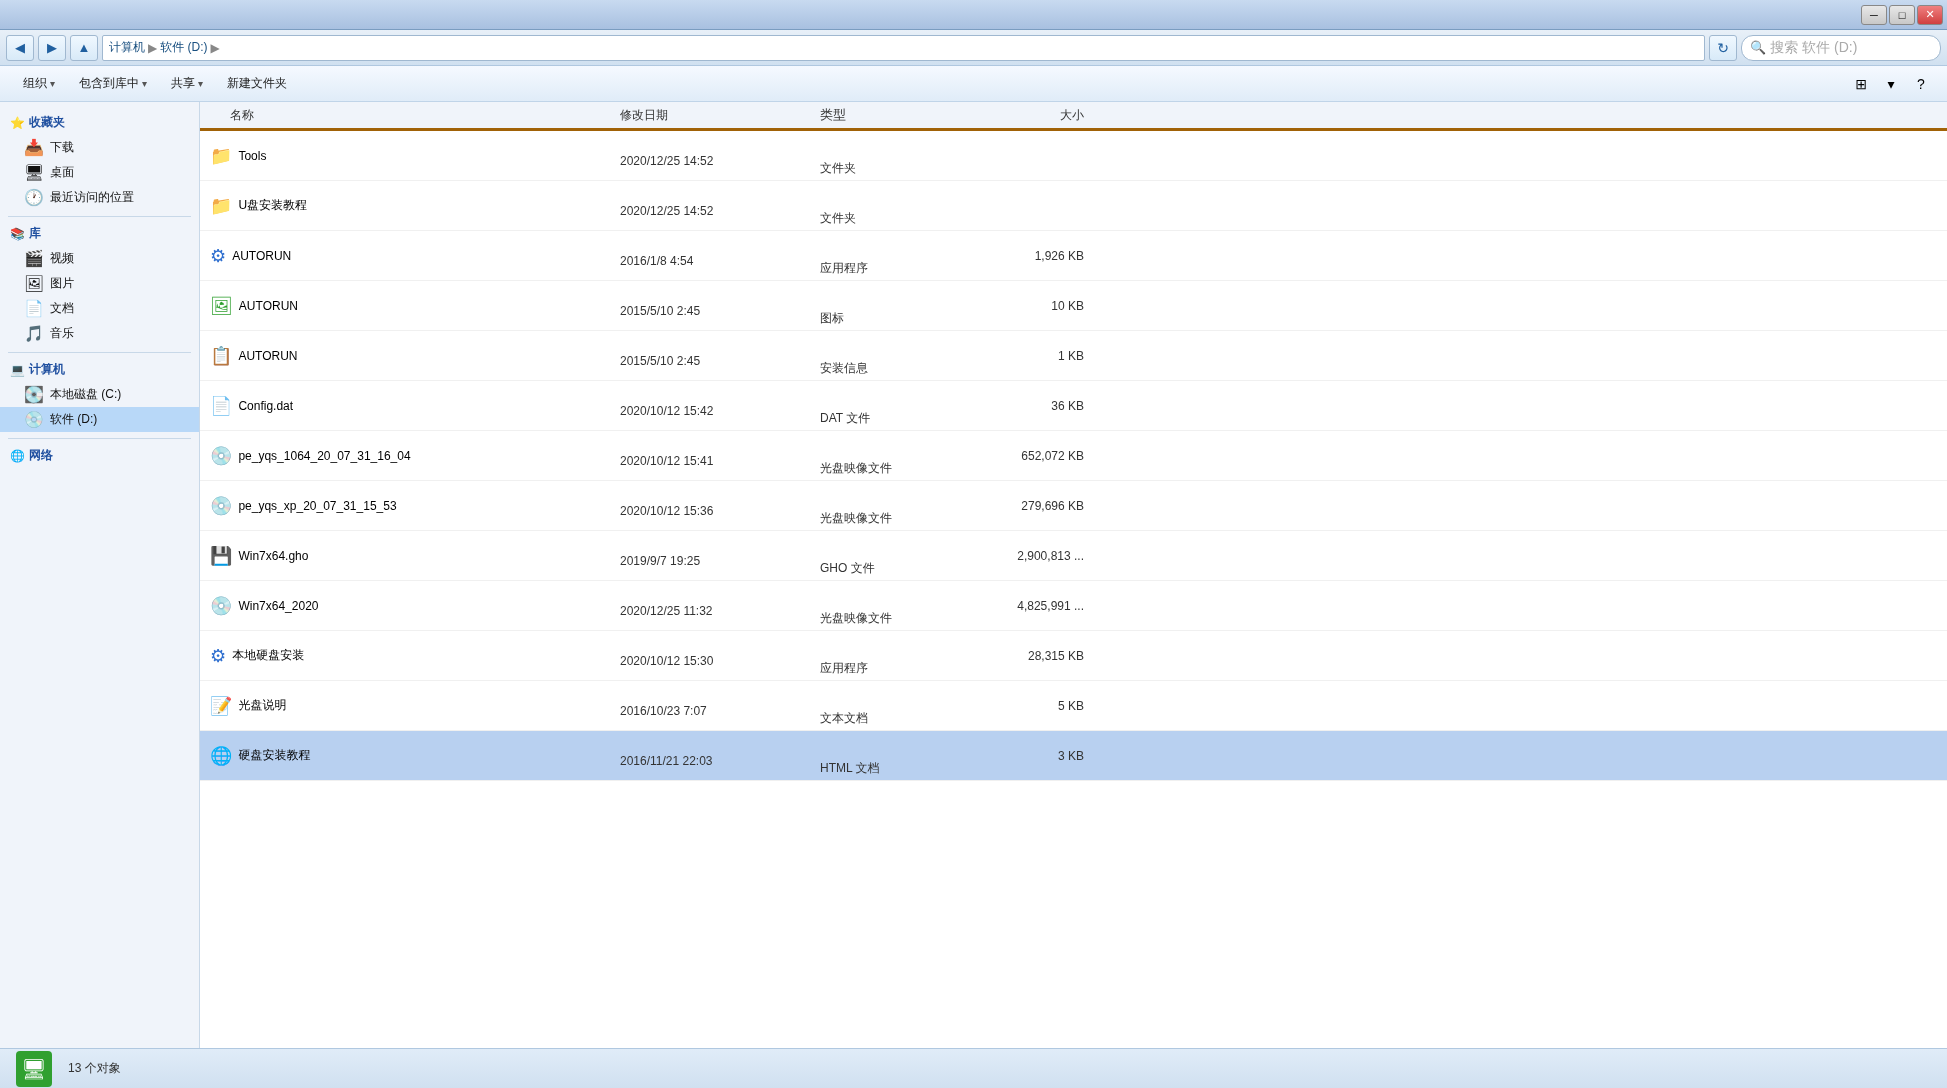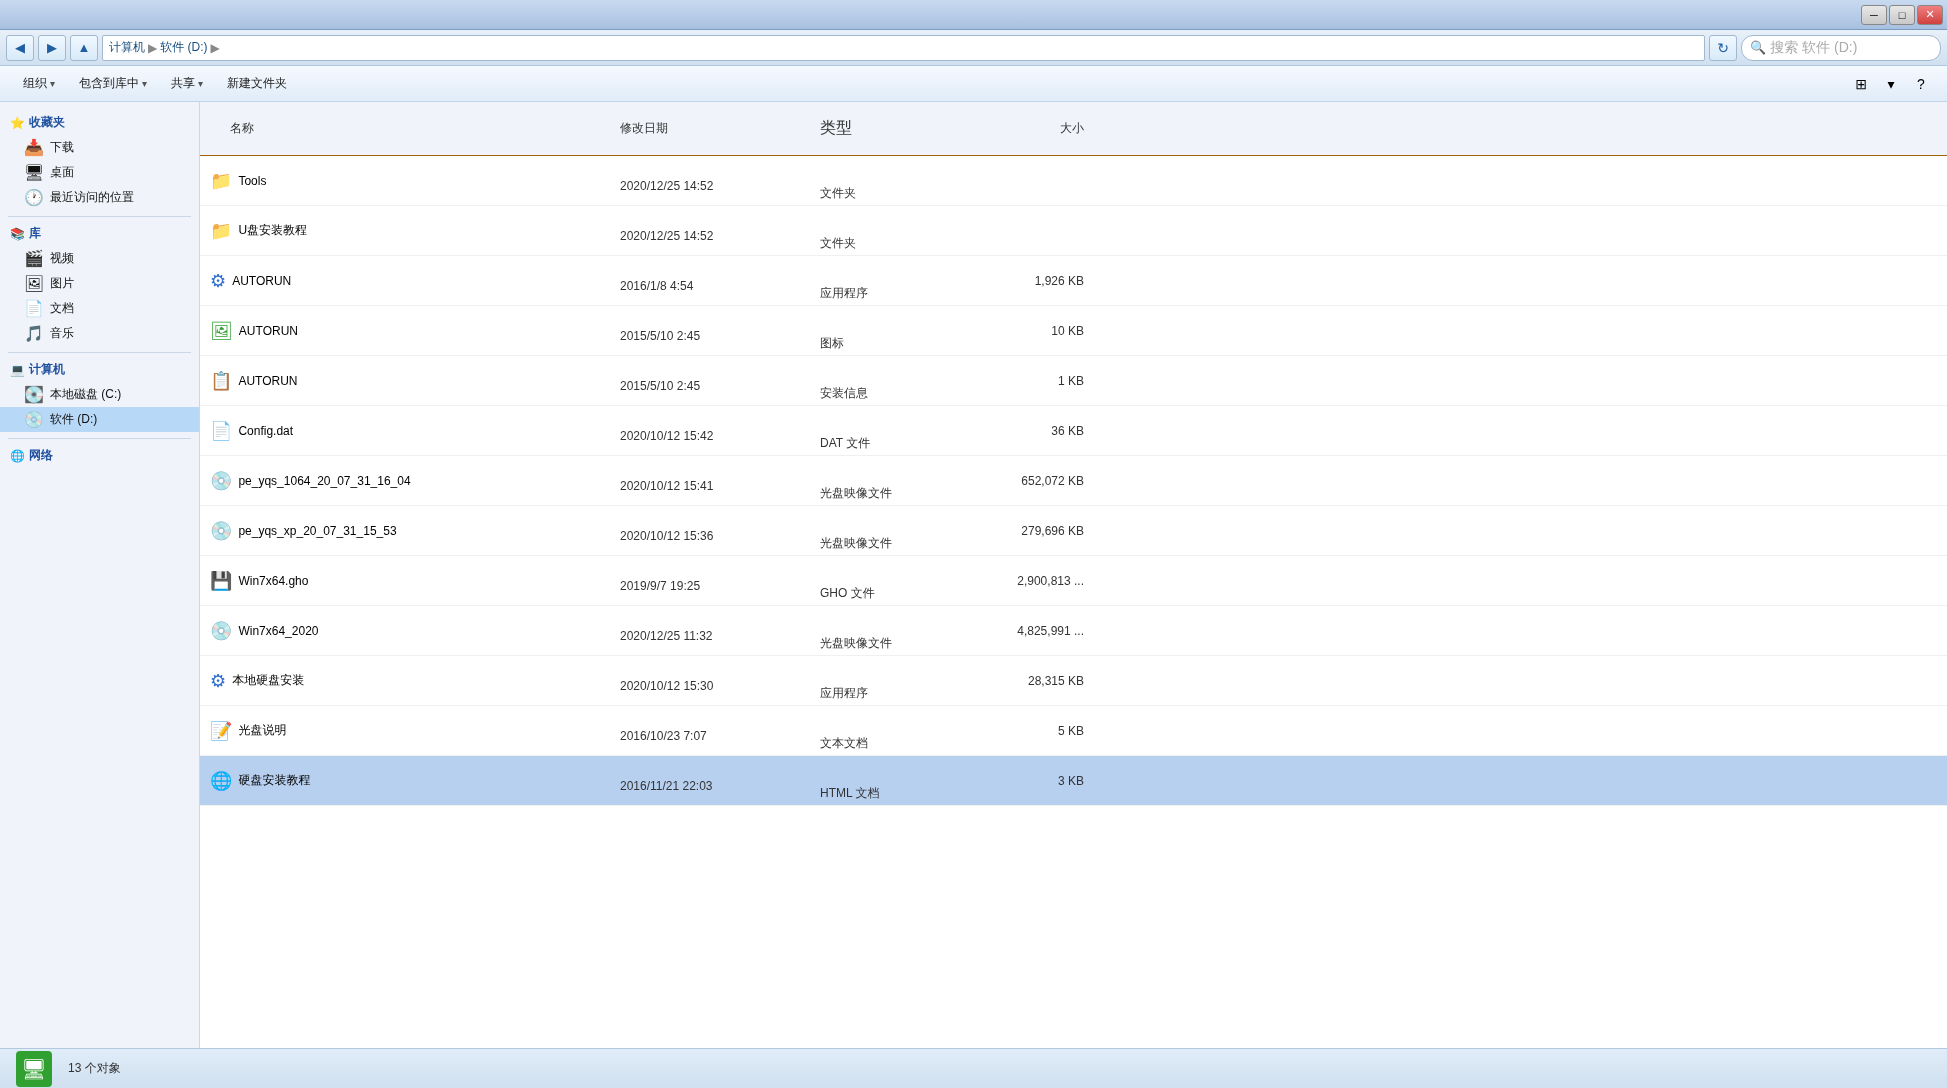--- a/index.html
+++ b/index.html
@@ -185,30 +185,30 @@
 
     
     .file-list-container {
       flex: 1;
       background: #fff;
       overflow-y: auto;
     }
     .file-list-header {
       display: flex;
       align-items: center;
-      padding: 16px 0;
-      border-bottom: 1px solid #a16207;
+      padding: 4px 0;
+      border-bottom: 3px solid #a16207;
       background: #f0f4fa;
       position: sticky;
       top: 0;
       z-index: 10;
     }
     .col-name { width: 420px; min-width: 420px; padding-left: 30px; font-size: 12px; color: #333; font-weight: normal; }
     .col-date { width: 200px; min-width: 200px; font-size: 12px; color: #333; }
-    .col-type { width: 160px; min-width: 160px; font-size: 16px; color: #333; }
+    .col-type { width: 160px; min-width: 160px; font-size: 13px; color: #333; }
     .col-size { width: 120px; min-width: 120px; font-size: 12px; color: #333; text-align: right; padding-right: 16px; }
     .col-header { cursor: pointer; }
 
     .file-row {
       display: flex;
       align-items: center;
       padding: 3px 0;
       border-bottom: 1px solid #f0f0f0;
       cursor: pointer;
     }

